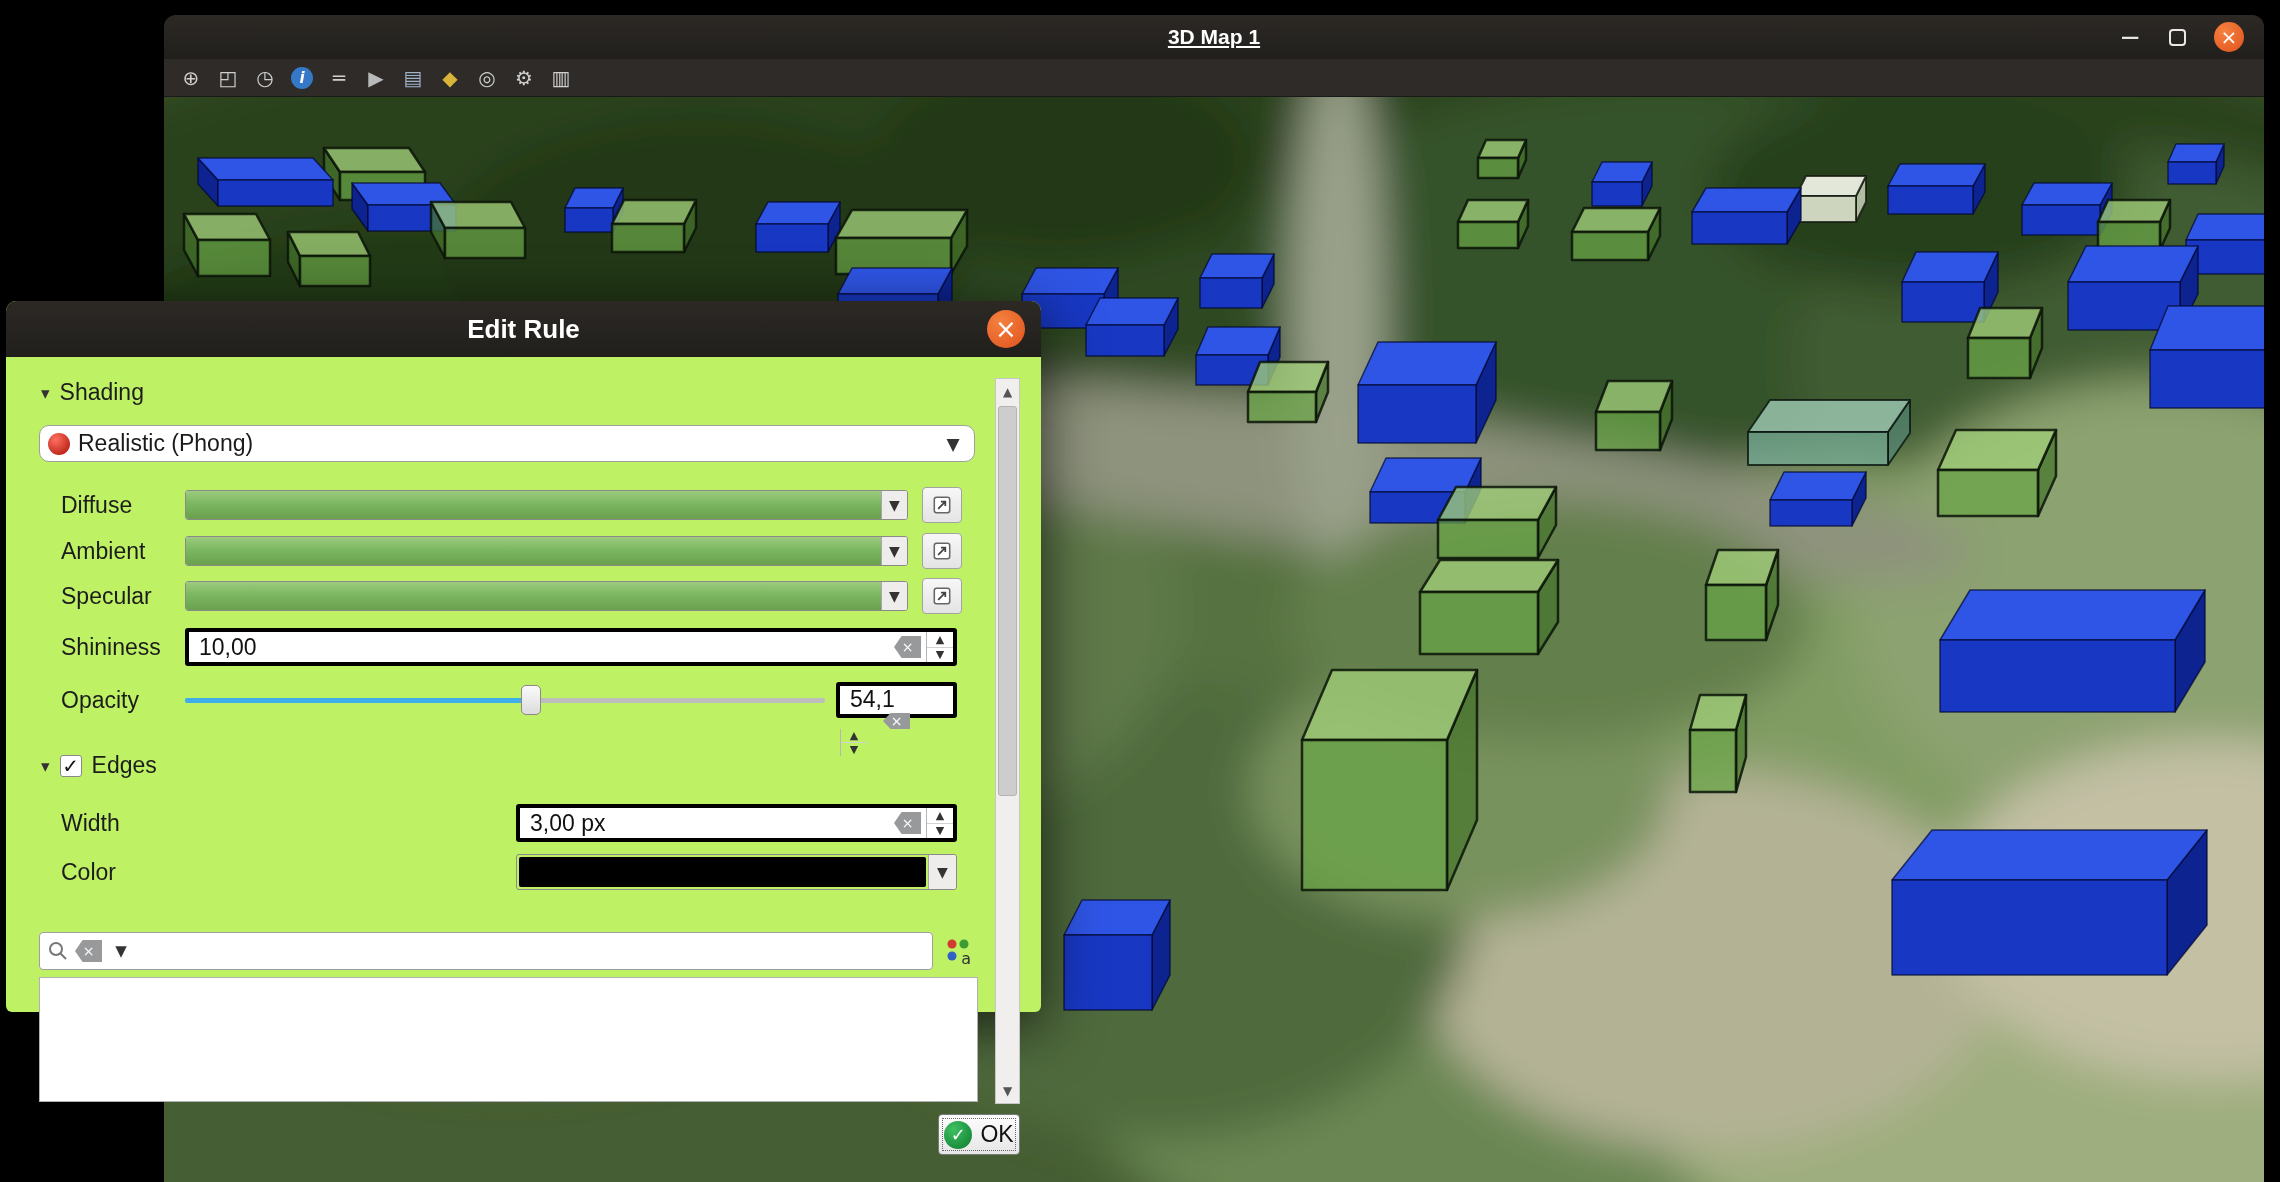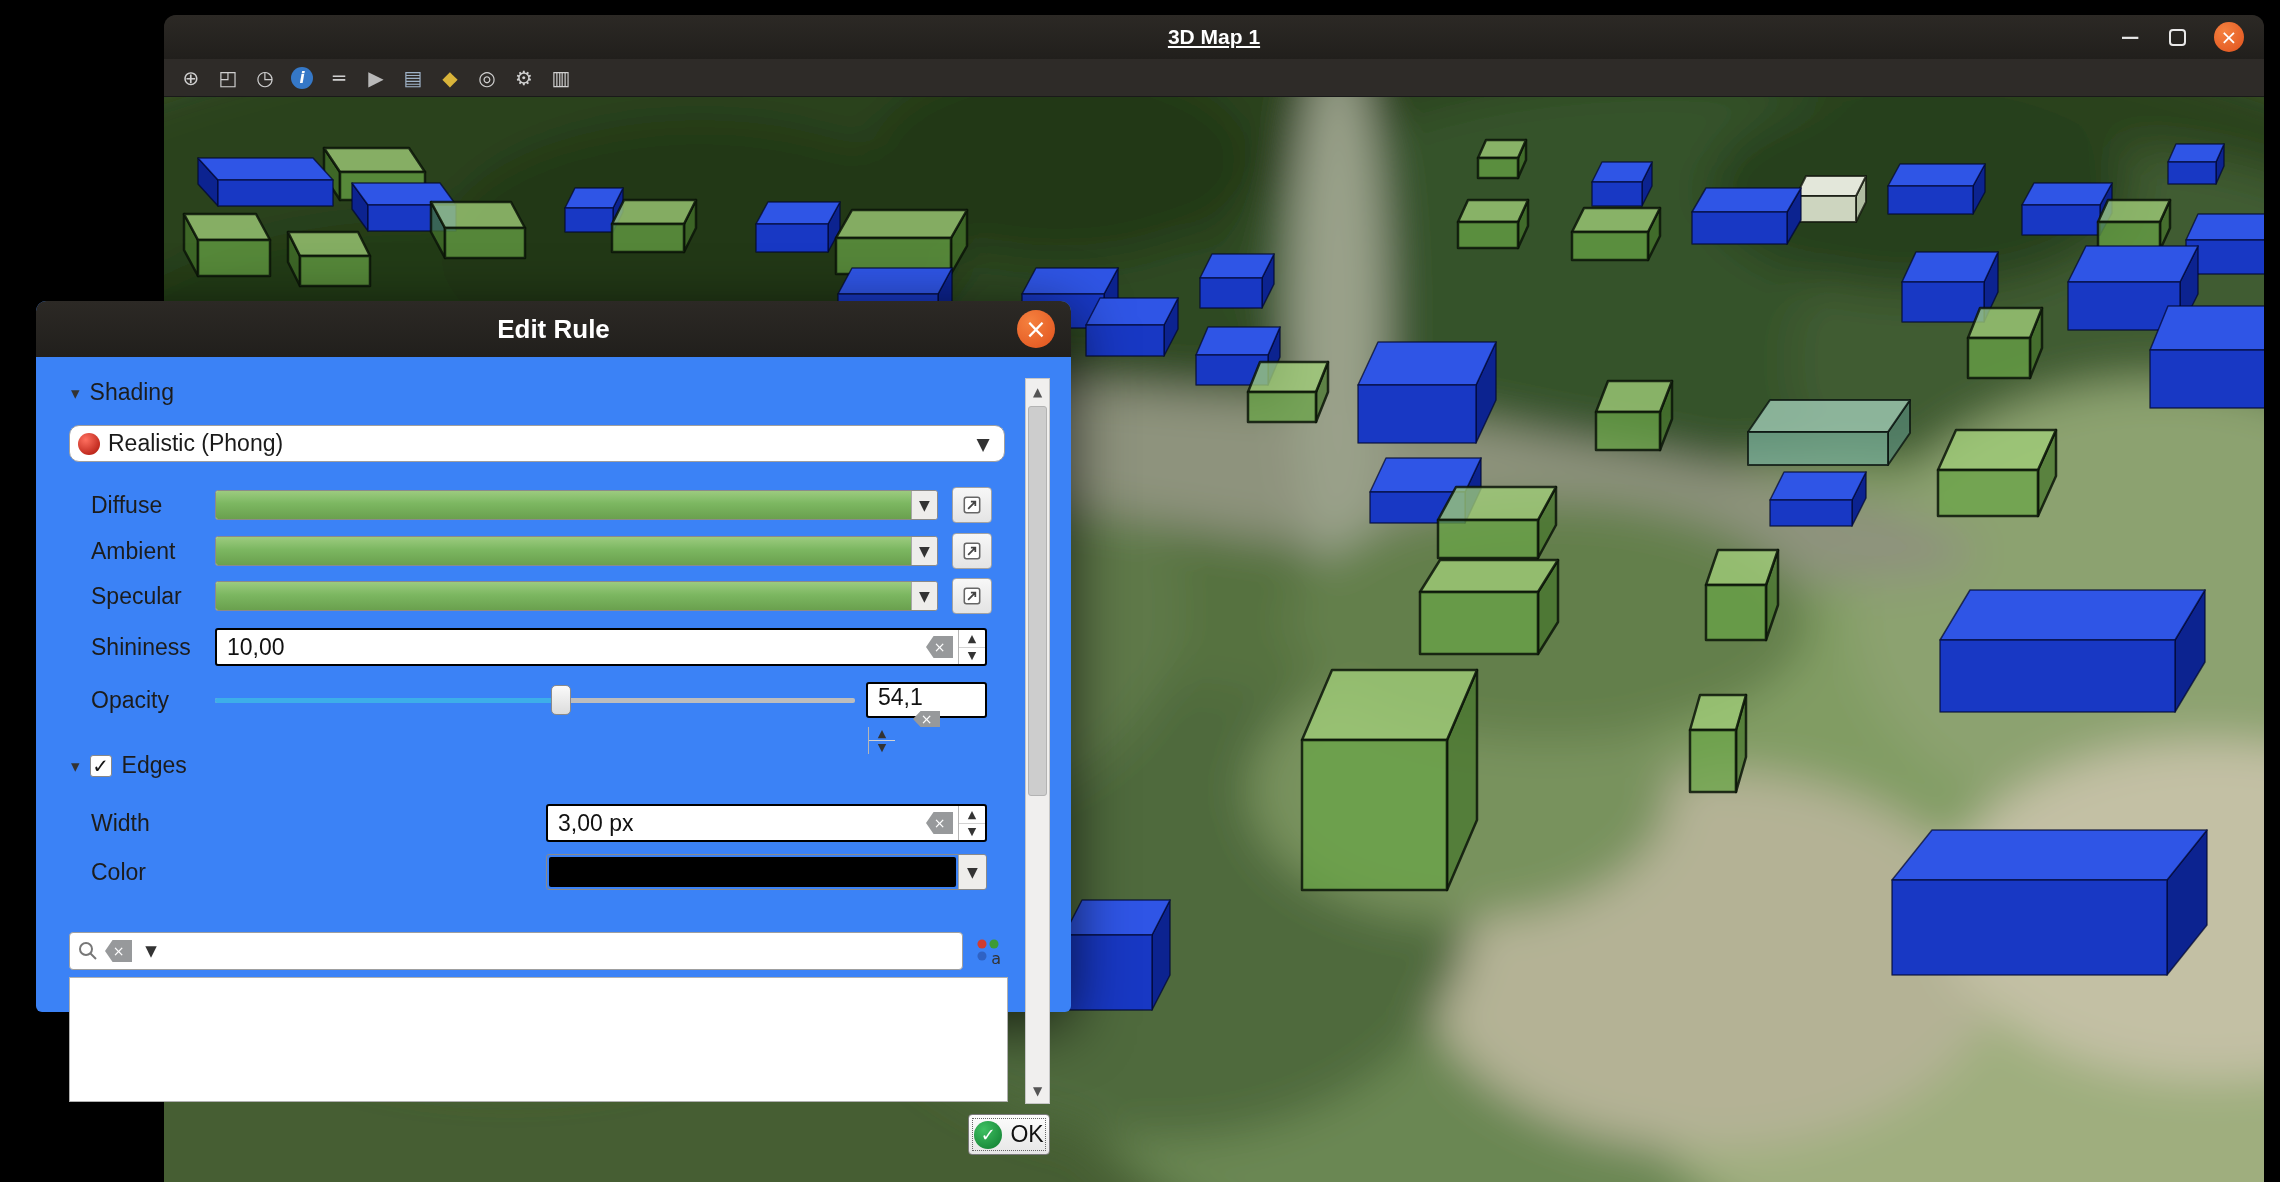--- a/index.html
+++ b/index.html
@@ -23,22 +23,22 @@
 
   .map-toolbar { height:38px; background:#2e2b28; border-bottom:1px solid #191919;
                  display:flex; align-items:center; padding-left:12px; gap:7px; }
   .tb-icon { width:30px; height:30px; display:flex; align-items:center; justify-content:center;
              font-size:20px; font-family:"DejaVu Sans",sans-serif; border-radius:4px; }
 
   .map-scene { position:absolute; left:0; top:82px; width:2100px; height:1085px; }
   .map-scene svg { width:100%; height:100%; display:block; }
 
   
-  .dialog { position:absolute; left:36px; top:301px; width:1035px; height:711px;
-            background:#3b82f6; border-radius:10px 10px 6px 6px;
+  .dialog { position:absolute; left:6px; top:301px; width:1035px; height:711px;
+            background:#bef264; border-radius:10px 10px 6px 6px;
             box-shadow:0 14px 60px rgba(0,0,0,.7); }
   .dialog-titlebar { height:56px; background:linear-gradient(#2c2925,#211f1c);
                      border-radius:10px 10px 0 0; position:relative;
                      display:flex; align-items:center; justify-content:center; }
   .dialog-title { color:#fff; font-weight:bold; font-size:26px; }
   .dialog-close { position:absolute; right:16px; top:9px; width:38px; height:38px; border-radius:50%;
                   background:radial-gradient(circle at 35% 30%, #f5813f, #e0521d);
                   color:#fff; font-size:26px; display:flex; align-items:center; justify-content:center; }
   .dialog-body { position:absolute; top:56px; left:0; right:0; bottom:0; }
 
@@ -58,21 +58,21 @@
 
   .label { font-size:23px; color:#1c1c1c; }
 
   .ramp { border:1px solid #8a8a8a; border-radius:3px; display:flex; overflow:hidden; background:#efefef; }
   .ramp-fill { flex:1; }
   .ramp-arrow { width:26px; border-left:1px solid #a8a8a8; background:#eeedeb;
                 display:flex; align-items:center; justify-content:center; font-size:14px; color:#333; }
   .ovr-btn { background:linear-gradient(#f7f7f7,#e4e4e4); border:1px solid #a3a3a3; border-radius:4px;
              display:flex; align-items:center; justify-content:center; }
 
-  .field { background:#fff; border:2px solid #000000; border-radius:3px; display:flex; align-items:stretch; }
+  .field { background:#fff; border:4px solid #000000; border-radius:3px; display:flex; align-items:stretch; }
   .field-text { flex:1; font-size:23px; color:#111; display:flex; align-items:center; padding-left:10px; }
   .clear-ic { width:27px; height:22px; align-self:center; margin:0 5px; background:#97999b;
               clip-path:polygon(28% 0,100% 0,100% 100%,28% 100%,0 50%);
               color:#fff; font-size:14px; display:flex; align-items:center; justify-content:center; }
   .spin { width:27px; border-left:1px solid #b6b6b6; display:flex; flex-direction:column; }
   .spin span { flex:1; display:flex; align-items:center; justify-content:center;
                font-size:11px; color:#333; }
   .spin span:first-child { border-bottom:1px solid #d2d2d2; }
 
   .slider { position:relative; }

